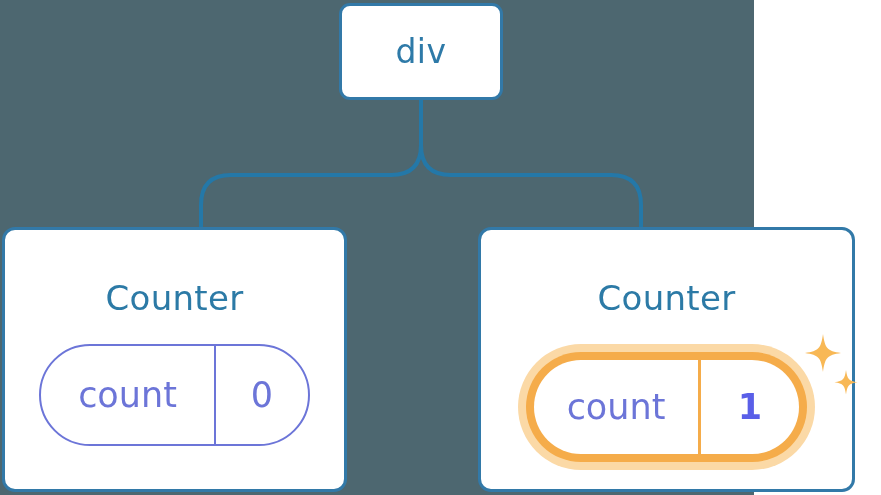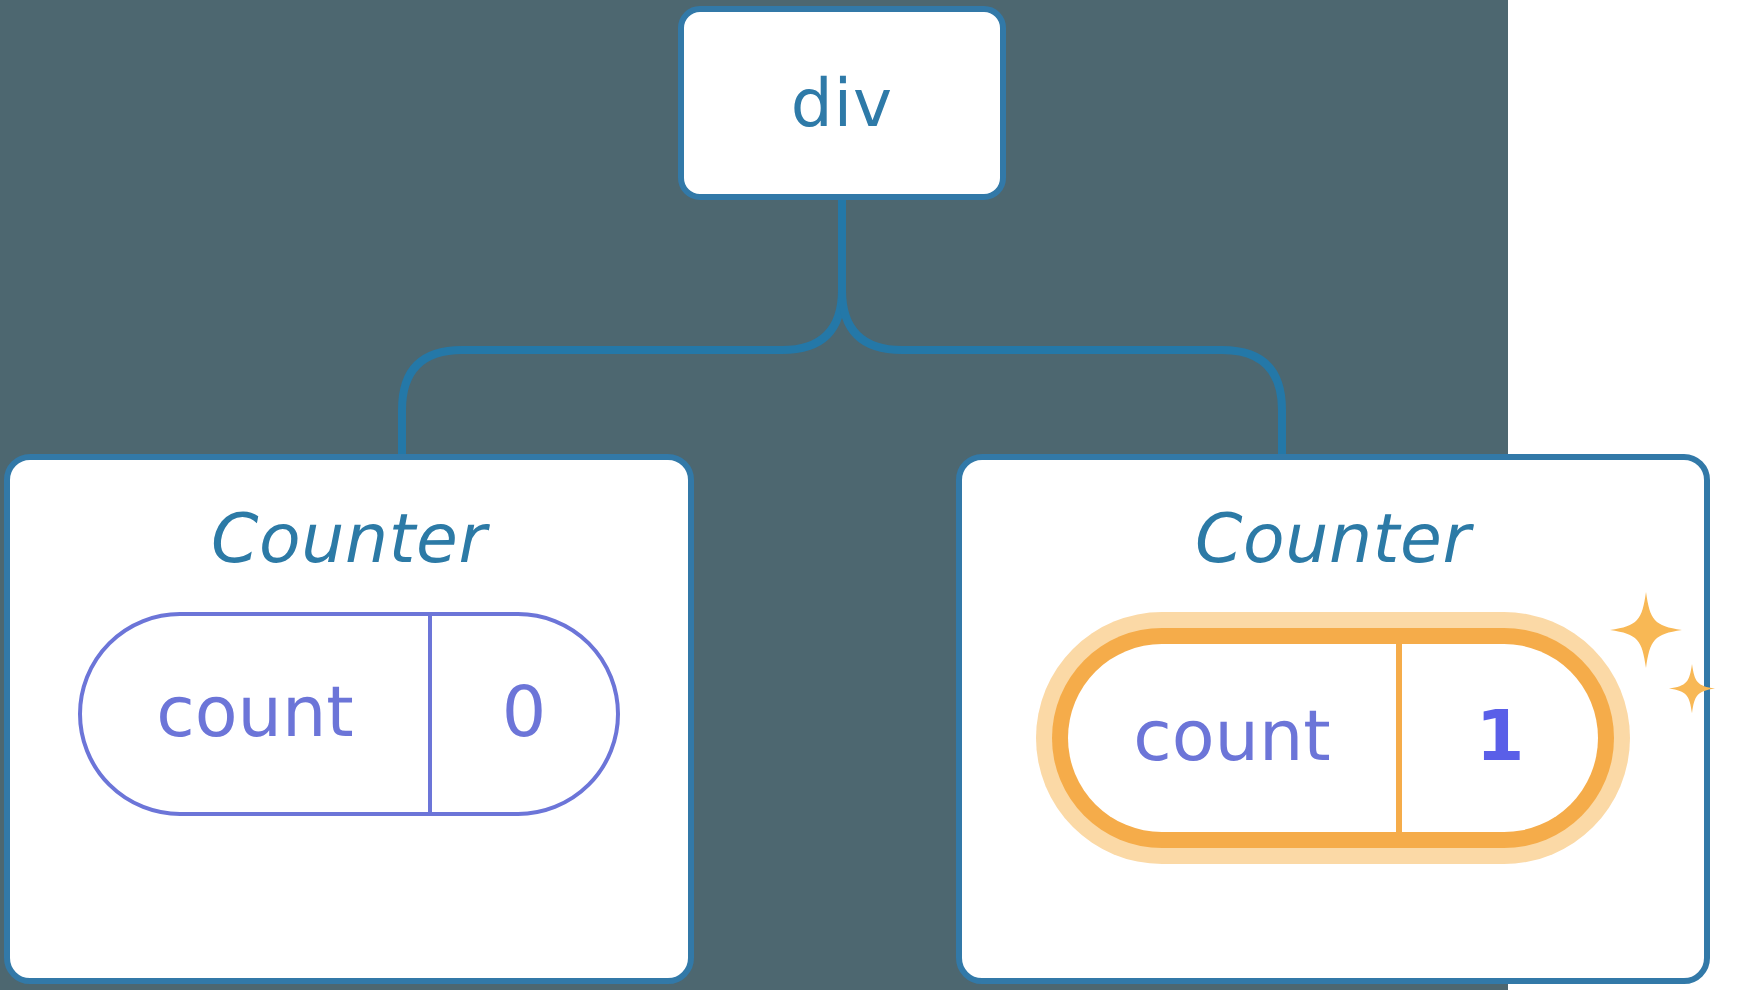--- a/index.html
+++ b/index.html
@@ -59,31 +59,30 @@
     border: 3px solid #3279a8;
     border-radius: 13px;
     display: flex;
     flex-direction: column;
     align-items: center;
   }
   .card-left  { left: 2px;   width: 345px; }
   .card-right { left: 478px; width: 377px; }
 
   .card-title {
-    margin-top: 20px;
+    margin-top: 48px;
     font-size: 34px;
     color: #2c7aa6;
     letter-spacing: 0.3px;
-    font-style: italic;
   }
 
   
   .pill-wrap {
     position: relative;
-    margin-top: 16px;
+    margin-top: 26px;
   }
   .pill {
     display: flex;
     align-items: stretch;
     box-sizing: border-box;
     background: #ffffff;
   }
   .pill-plain {
     width: 271px;
     height: 102px;

